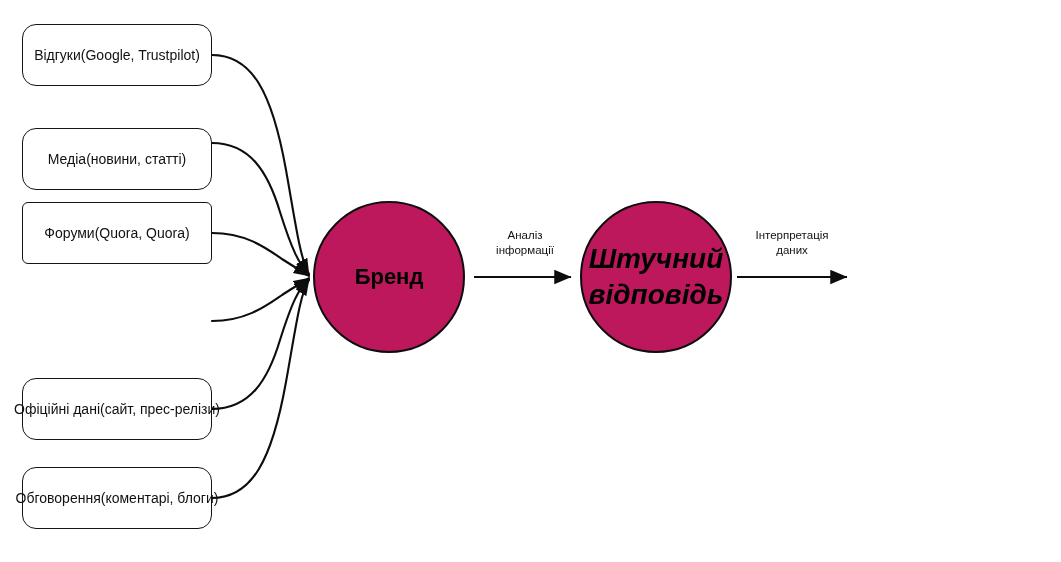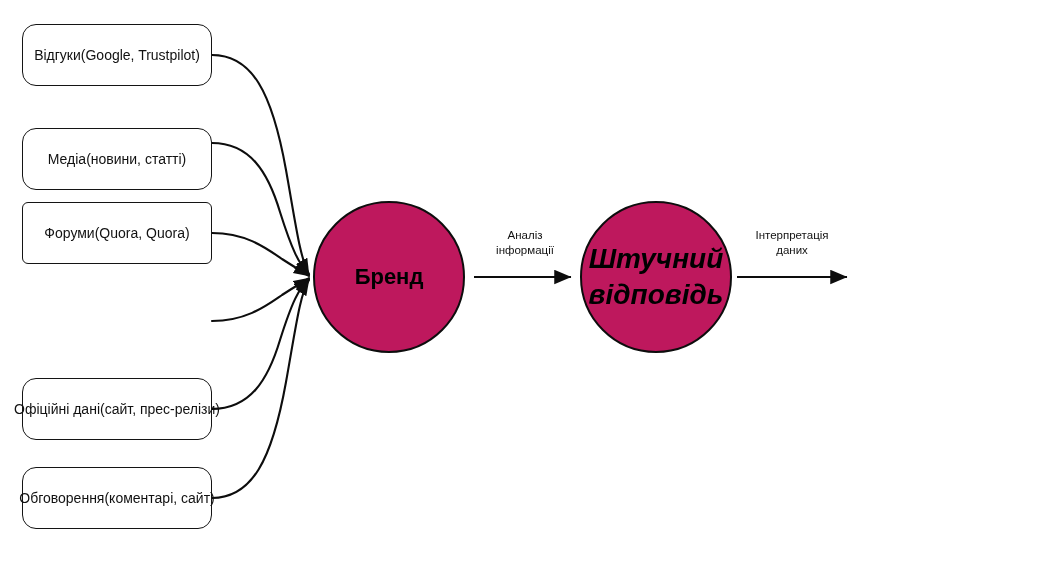--- a/index.html
+++ b/index.html
@@ -163,21 +163,21 @@
   </div>
 
 
   <div class="src-box" style="top:378px;">
     <span class="l1">Офіційні дані</span>
     <span class="l2">(сайт, прес-релізи)</span>
   </div>
 
   <div class="src-box" style="top:467px;">
     <span class="l1">Обговорення</span>
-    <span class="l2">(коментарі, сайт)</span>
+    <span class="l2">(коментарі, блоги)</span>
   </div>
 
   <div class="node-circle" id="node-brand">
     <span>Бренд</span>
   </div>
 
   <div class="node-circle" id="node-ai">
     <span class="l1">Штучний</span>
     <span class="l2">відповідь</span>
   </div>

